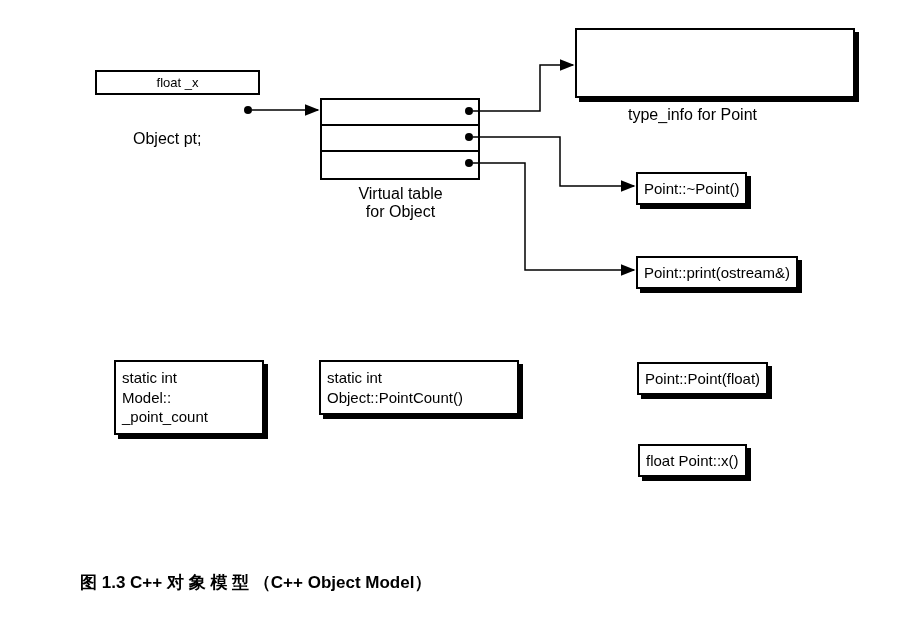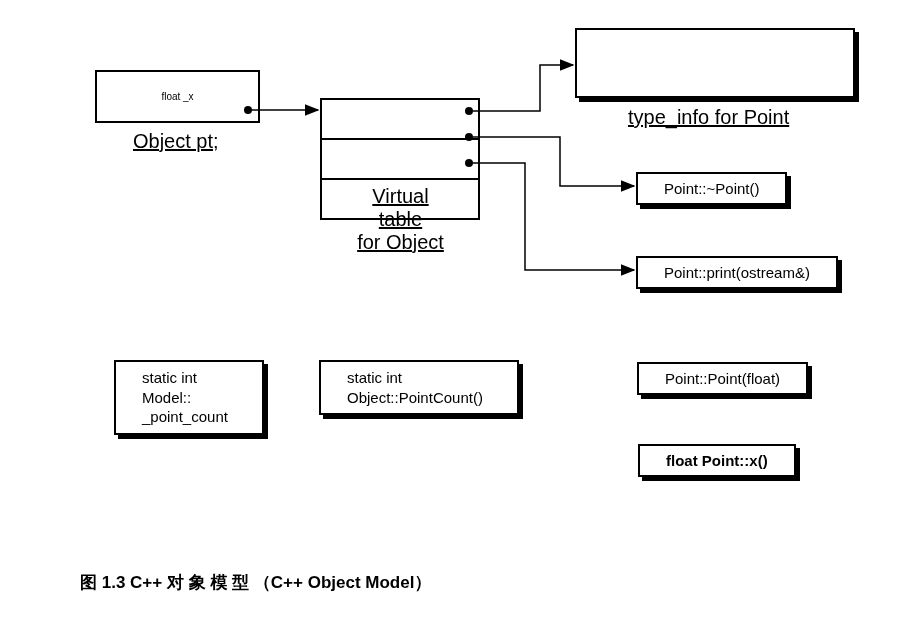--- a/index.html
+++ b/index.html
@@ -12,39 +12,38 @@
     }
     .box {
       position: absolute;
       border: 2px solid black;
       background: white;
     }
     .shadow-box {
       position: absolute;
       background: white;
       border: 2px solid black;
-      padding: 6px 26px;
+      padding: 6px 6px;
       font-size: 15px;
       box-shadow: 4px 4px 0 black;
     }
     .cell {
       border-bottom: 2px solid black;
-      padding: 19px 8px;
+      padding: 3px 8px;
       text-align: right;
-      font-size: 10px;
+      font-size: 13px;
       display: flex;
       align-items: center;
       justify-content: center;
     }
     .cell:last-child { border-bottom: none; }
     .label {
       position: absolute;
-      font-size: 20px;
+      font-size: 16px;
       text-align: center;
-      text-decoration: underline;
     }
     .caption {
       position: absolute;
       font-size: 17px;
       font-weight: bold;
       margin-top: 15px;
     }
     .dot {
       position: absolute;
       width: 8px;
@@ -96,21 +95,21 @@
   <span>_point_count</span>
 </div>
 
 <div class="shadow-box" style="left:319px; top:360px; width:200px; line-height:1.3;">
   <span>static int</span><br>
   <span>Object::PointCount()</span>
 </div>
 
 <div class="shadow-box" style="left:637px; top:362px;">Point::Point(float)</div>
 
-<div class="shadow-box" style="left:638px; top:444px;font-weight:bold;">float Point::x()</div>
+<div class="shadow-box" style="left:638px; top:444px;">float Point::x()</div>
 
 <div class="caption" style="left:80px; top:556px;">图 1.3   C++  对 象 模 型  （C++ Object Model）</div>
 
 <svg class="arrows" width="923" height="637">
   <defs>
     <marker id="arrowhead" markerWidth="10" markerHeight="8" refX="9" refY="4" orient="auto">
       <polygon points="0 0, 10 4, 0 8" fill="black"></polygon>
     </marker>
   </defs>
 

